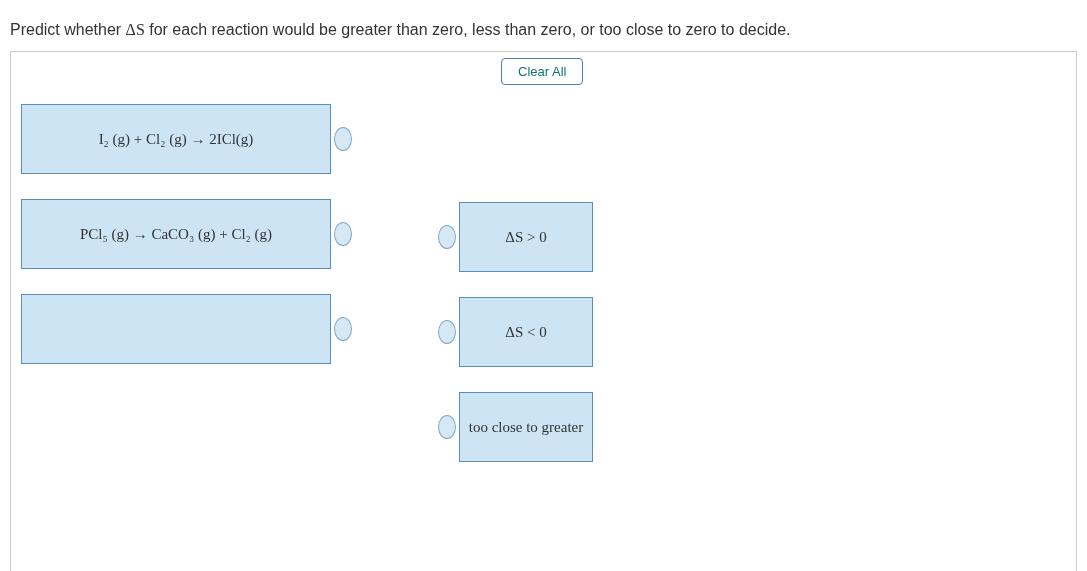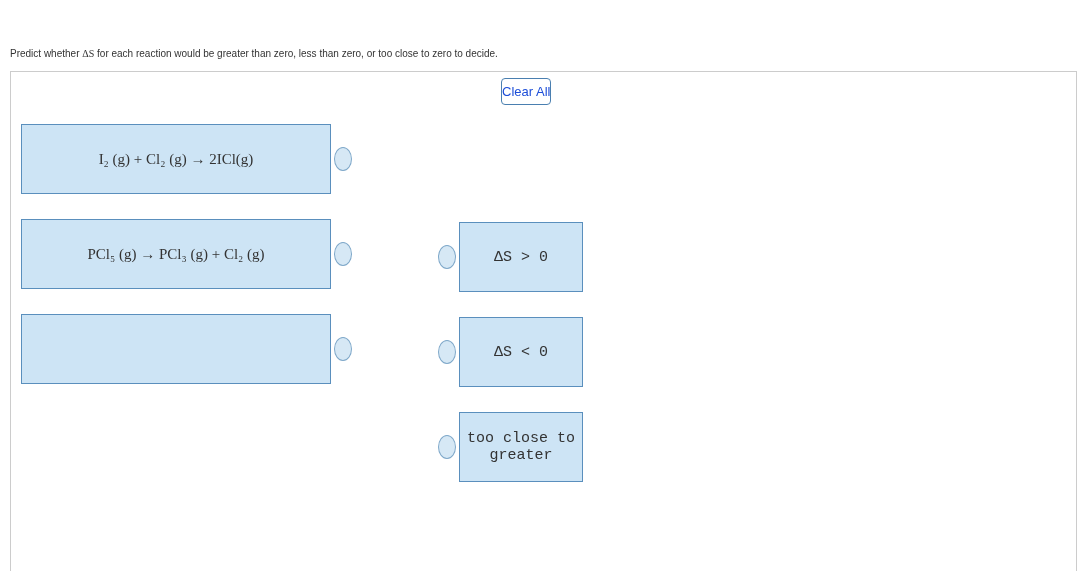--- a/index.html
+++ b/index.html
@@ -5,42 +5,41 @@
   body {
     margin: 0;
     padding: 0;
     font-family: Arial, sans-serif;
     font-size: 14px;
     color: #333;
     background: #fff;
     width: 1087px;
   }
   .prompt {
-    padding: 0 10px 12px 10px;
-    font-size: 10px;
-    margin-top: 48px;
+    padding: 21px 10px 12px 10px;
+    font-size: 16px;
   }
   .prompt .delta {
     font-family: "Times New Roman", serif;
   }
   .work-area {
     border: 1px solid #ccc;
     margin: 0 10px 10px 10px;
     position: relative;
     height: 530px;
   }
   .clear-all {
     position: absolute;
     top: 6px;
     left: 490px;
     border: 1px solid #4a7fb0;
-    color: #1d4ed8;
+    color: #0f766e;
     background: #fff;
     border-radius: 4px;
-    padding: 5px 0;
+    padding: 5px 16px;
     font-size: 13px;
     cursor: pointer;
   }
   .col-left {
     position: absolute;
     left: 10px;
     top: 52px;
     width: 340px;
   }
   .col-right {
@@ -61,23 +60,22 @@
     font-family: "Times New Roman", serif;
     font-size: 15px;
     text-align: center;
     padding: 16px 6px;
     box-sizing: border-box;
   }
   .tile.left {
     width: 310px;
   }
   .tile.right {
-    width: 124px;
+    width: 134px;
     margin-left: 28px;
-    font-family: Liberation Mono, monospace;
   }
   .knob {
     position: absolute;
     width: 16px;
     height: 22px;
     background: #d6e8f5;
     border: 1px solid #7fa8c9;
     border-radius: 50%;
     top: 50%;
     transform: translateY(-50%);
@@ -97,21 +95,21 @@
   <button class="clear-all">Clear All</button>
 
   <div class="col-left">
 
     <div class="tile left">
       <span>I₂ (g) + Cl₂ (g) → 2ICl(g)</span>
       <span class="knob right-side"></span>
     </div>
 
     <div class="tile left">
-      <span>PCl₅ (g) → PCl₃ (g) + Cl₂ (g)</span>
+      <span>PCl₅ (g) → CaCO₃ (g) + Cl₂ (g)</span>
       <span class="knob right-side"></span>
     </div>
 
 
     <div class="tile left">
       <span class="knob right-side"></span>
     </div>
 
 
   </div>

